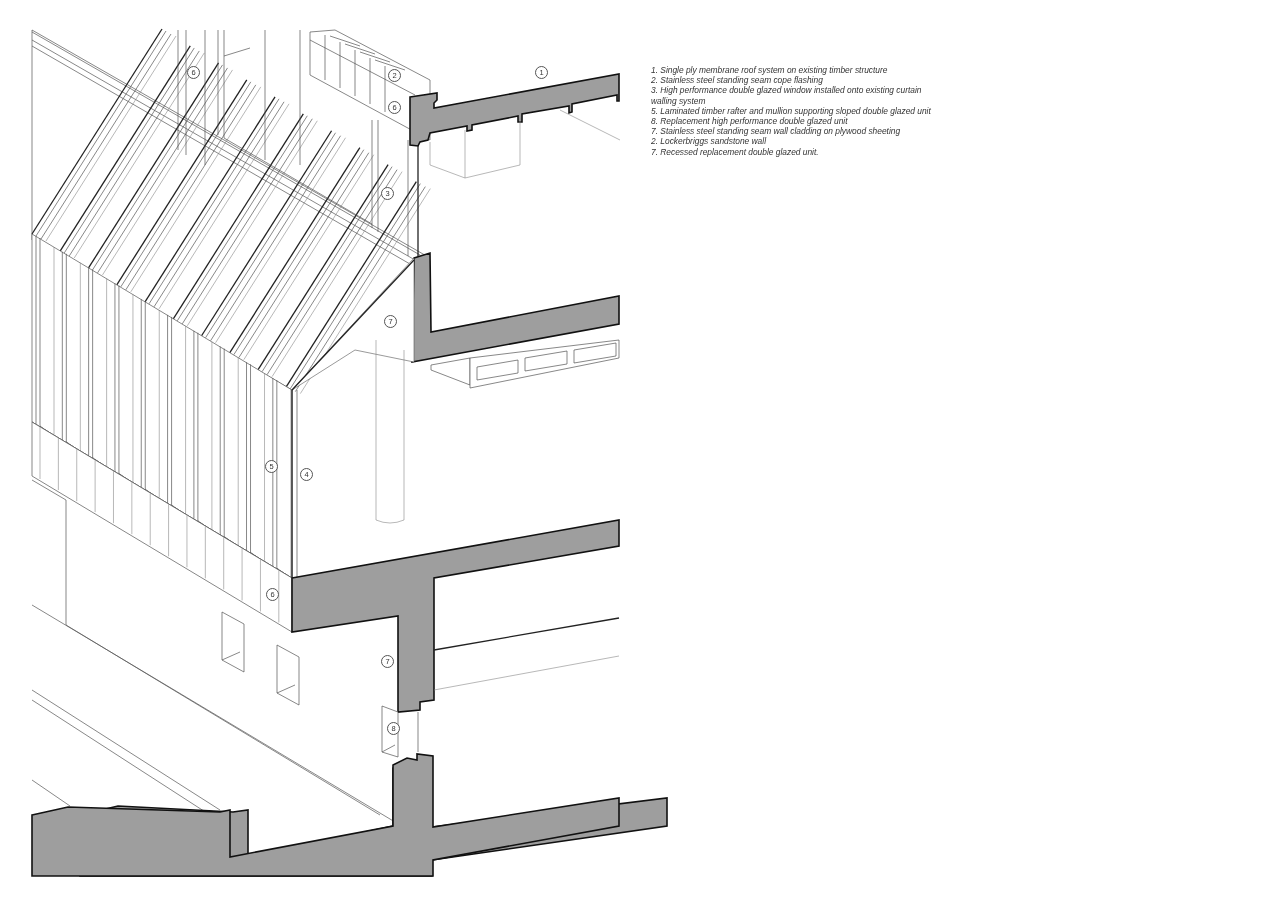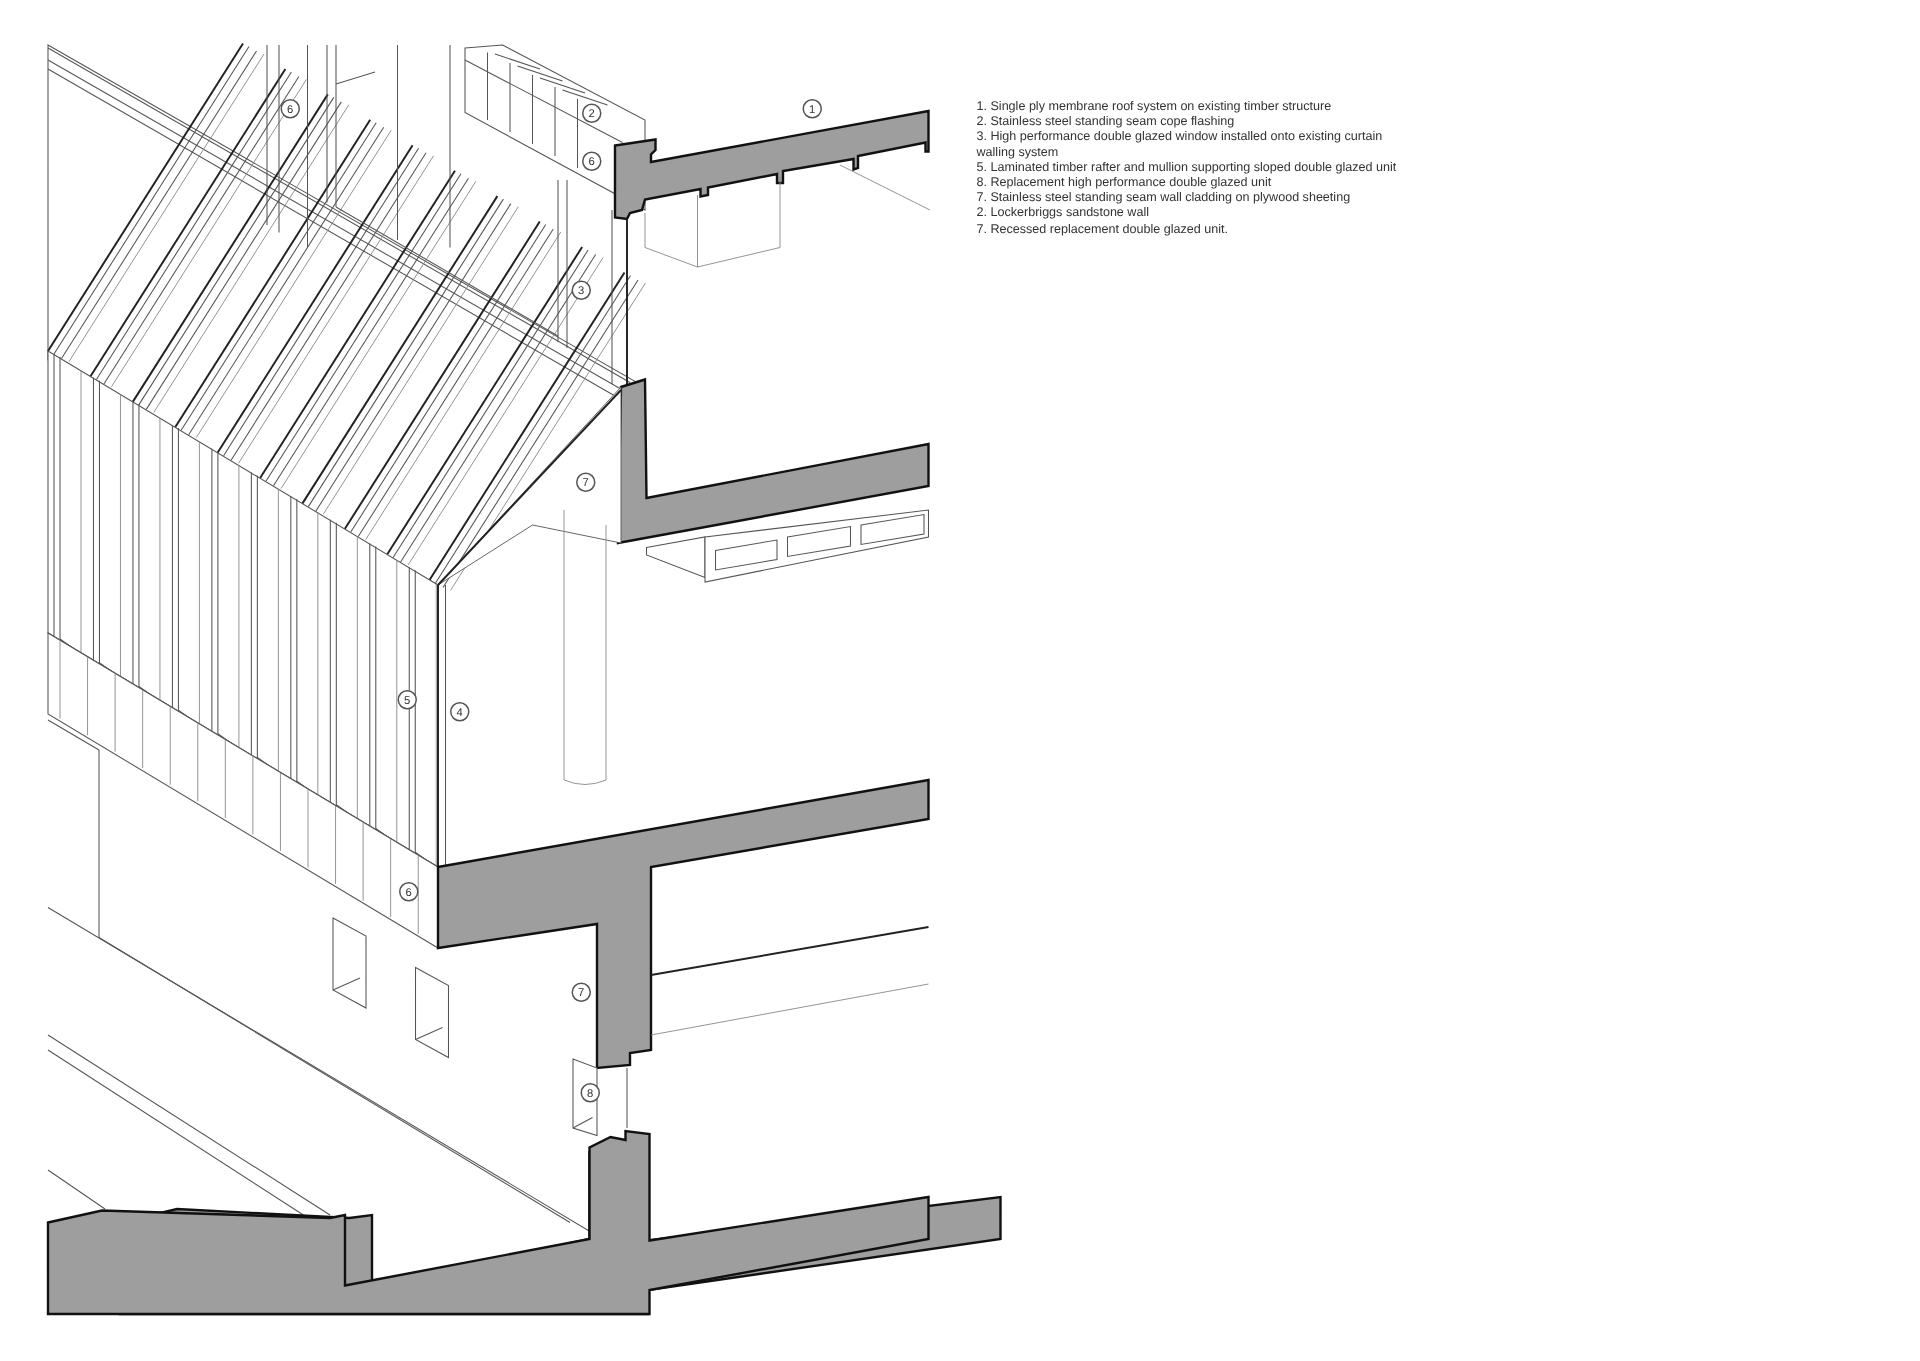--- a/index.html
+++ b/index.html
@@ -1,18 +1,18 @@
 <!DOCTYPE html>
 <html><head>
 <meta charset="utf-8">
 <style>
   html, body { margin:0; padding:0; background:#ffffff; }
   body { width:1280px; height:907px; position:relative; overflow:hidden; font-family:"Liberation Sans", sans-serif; }
   #drawing { position:absolute; left:0; top:0; width:1280px; height:907px; }
-  .legend { position:absolute; left:651px; top:65px; width:290px; font-size:8.4px; line-height:10.2px; color:#333; }
+  .legend { position:absolute; left:651px; top:65px; width:290px; font-size:8.4px; line-height:10.2px; color:#333;font-style:italic; }
   .legend div { margin:0; }
   .callout { position:absolute; width:11px; height:11px; border:0.9px solid #555; border-radius:50%; font-size:7.5px; line-height:11px; text-align:center; color:#333; background:#fff; box-sizing:content-box; }
   .cut { fill:#9e9e9e; stroke:#111; stroke-width:1.6; stroke-linejoin:miter; }
   .ln { fill:none; stroke:#555; stroke-width:0.7; }
   .lnd { fill:none; stroke:#222; stroke-width:1.3; }
   .lnl { fill:none; stroke:#888; stroke-width:0.6; }
   .wf { fill:#fff; stroke:#555; stroke-width:0.7; }
 </style>
 </head>
 <body>

